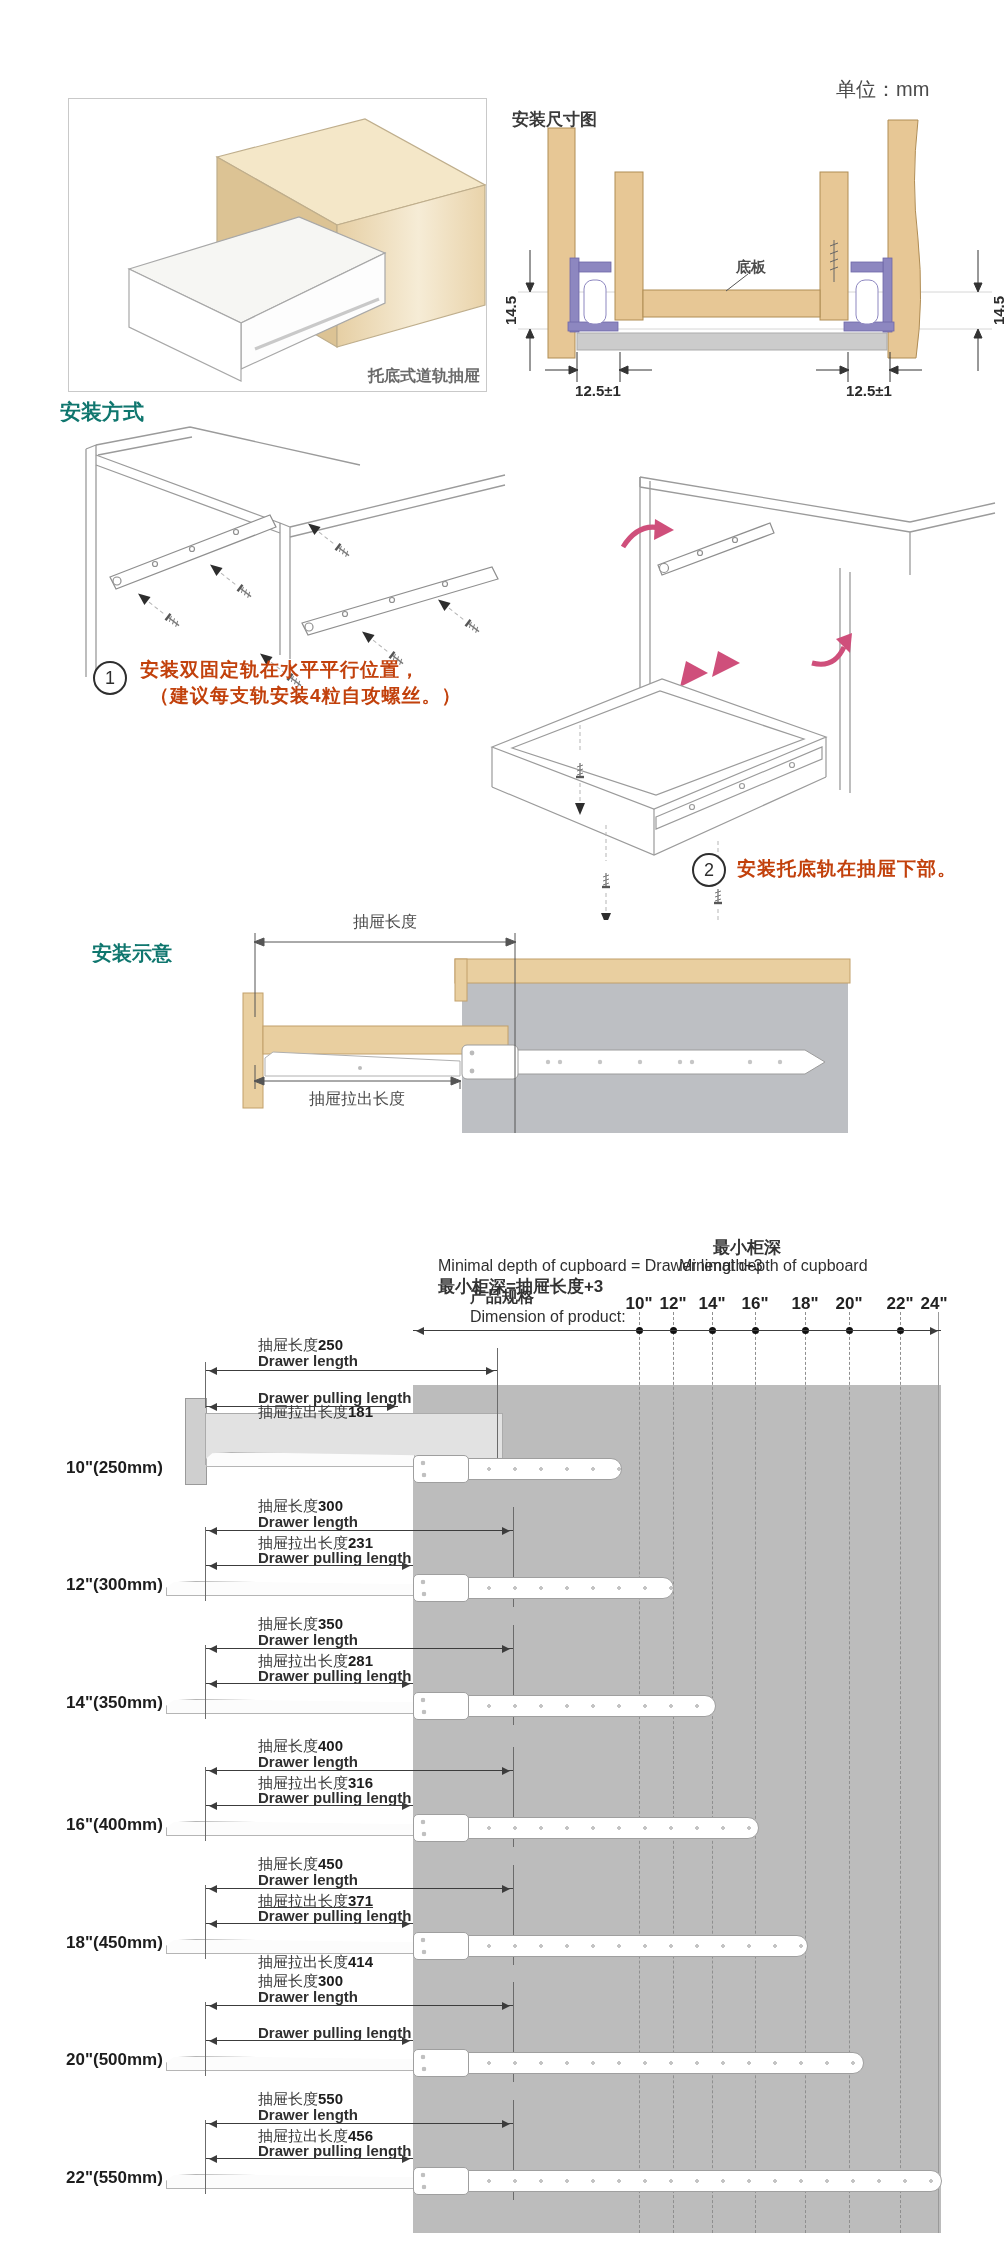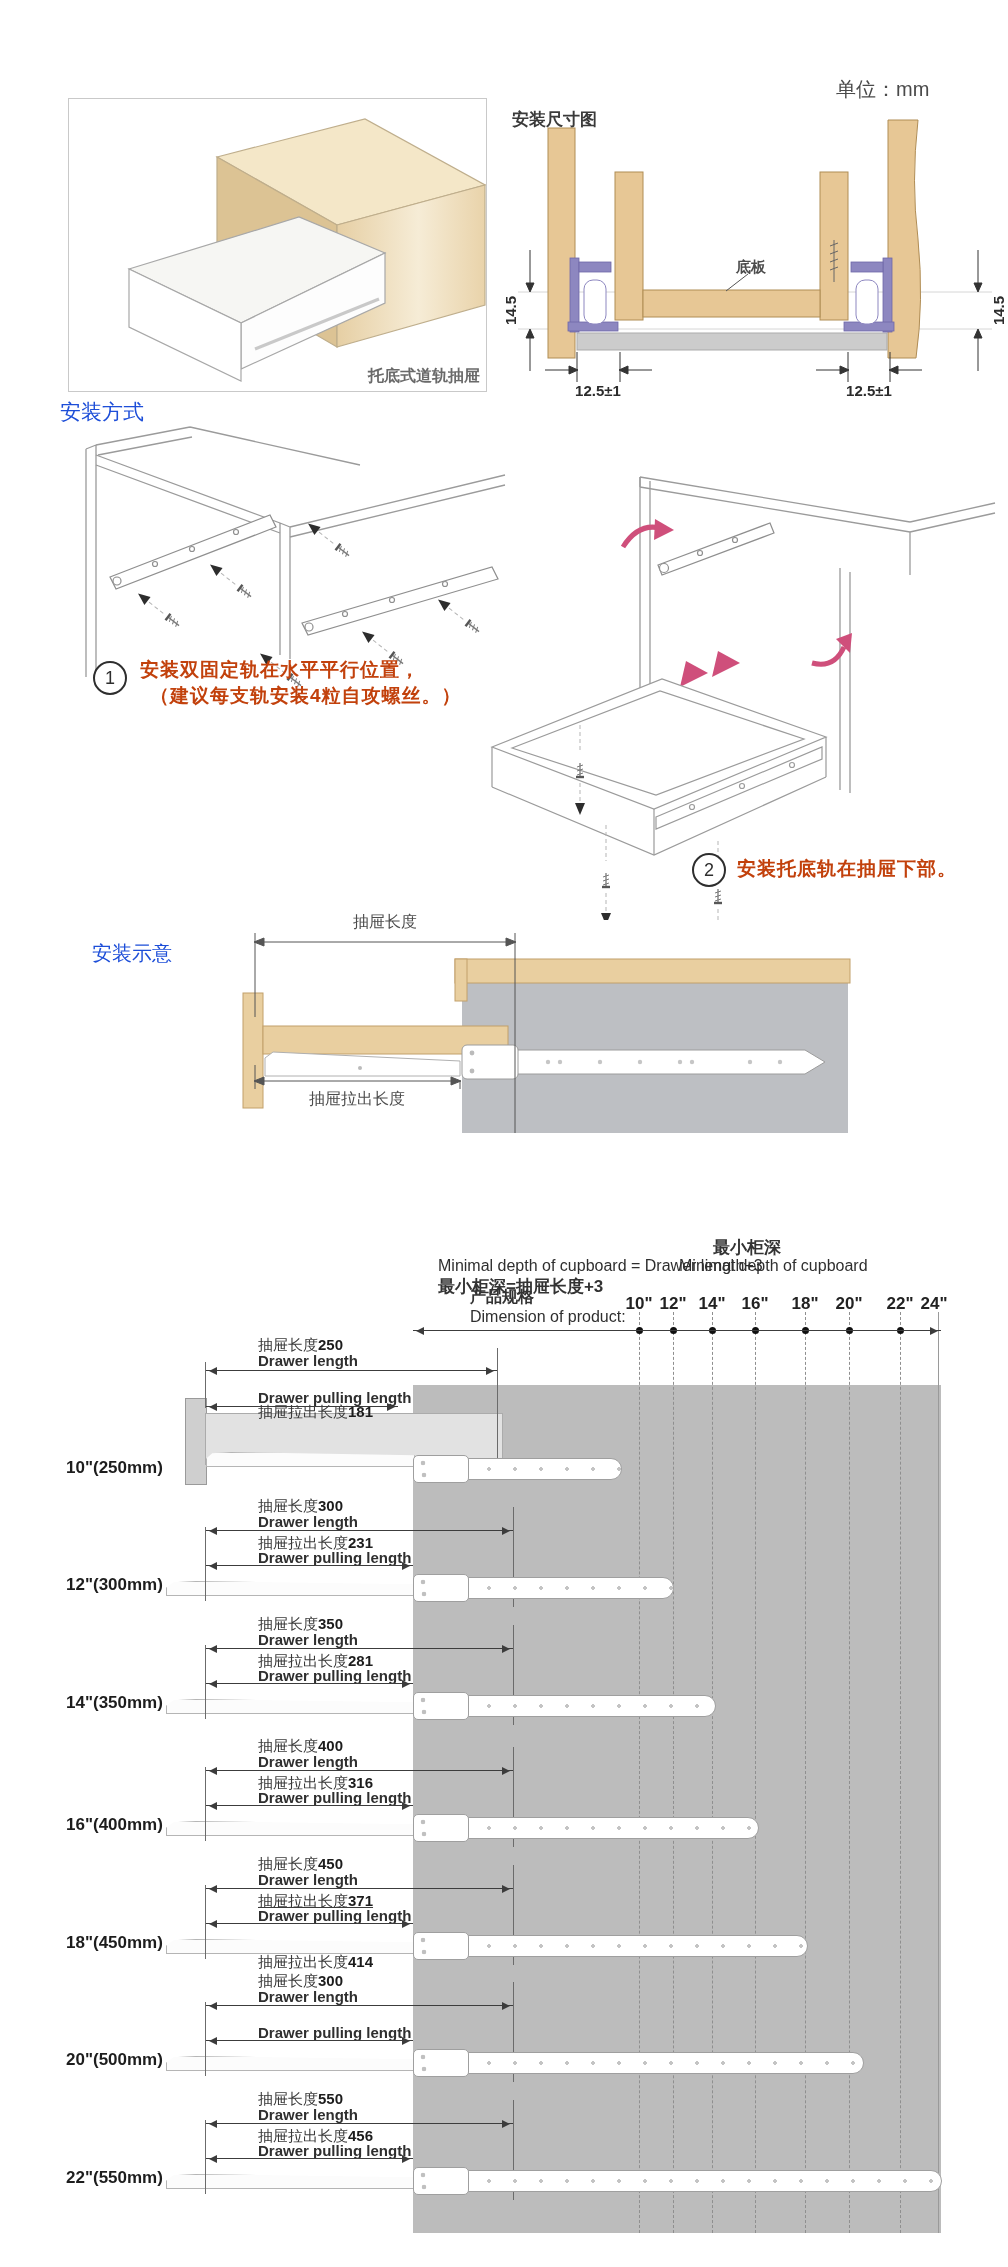--- a/index.html
+++ b/index.html
@@ -10,21 +10,21 @@
   
   .hdr{position:absolute;left:0;top:0;width:1008px;height:50px;background:#e60012;border-bottom:5px solid #9e0b0f;}
   .hdr-title{position:absolute;left:26px;top:5px;font-size:33px;font-weight:bold;color:#fff;letter-spacing:3px;}
   .hdr-sub{position:absolute;left:218px;top:24px;font-size:14px;font-weight:bold;color:#b5342e;letter-spacing:1px;}
   .unit{position:absolute;left:836px;top:76px;font-size:20px;color:#4a4a4a;}
 
   
   .ovbox{position:absolute;left:68px;top:98px;width:417px;height:292px;border:1px solid #c9c9c9;}
   .ovcap{position:absolute;left:338px;top:366px;width:142px;text-align:right;font-size:16px;font-weight:600;color:#6a6a6a;}
 
-  .sec-title{font-weight:normal;color:#1d4ed8;}
+  .sec-title{font-weight:bold;color:#0f766e;}
   .t-dimdiag{position:absolute;left:512px;top:108px;font-size:17px;font-weight:600;color:#3a3a3a;}
   .t-method{position:absolute;left:60px;top:398px;font-size:21px;}
   .t-sketch{position:absolute;left:92px;top:940px;font-size:20px;}
 
   
   .stepnum{position:absolute;width:30px;height:30px;border:2px solid #2e2e2e;border-radius:50%;
            text-align:center;line-height:30px;font-size:18px;color:#2e2e2e;background:#fff;}
   .steptext{position:absolute;font-size:19px;font-weight:600;color:#c2410c;letter-spacing:1px;}
 
   

